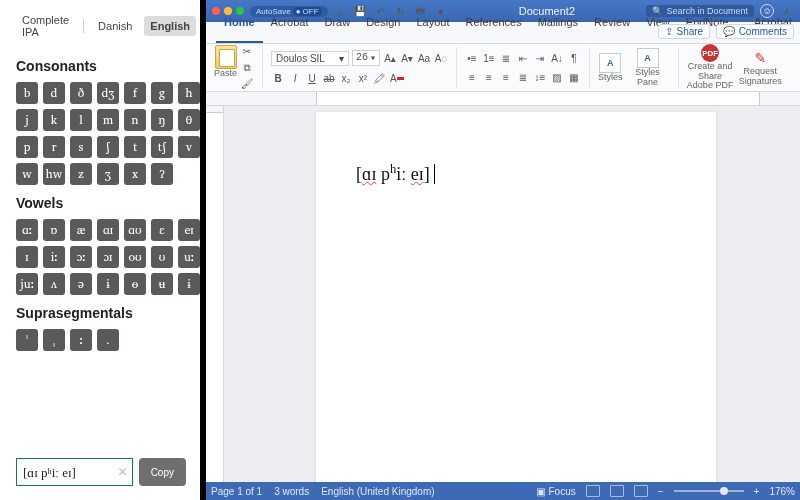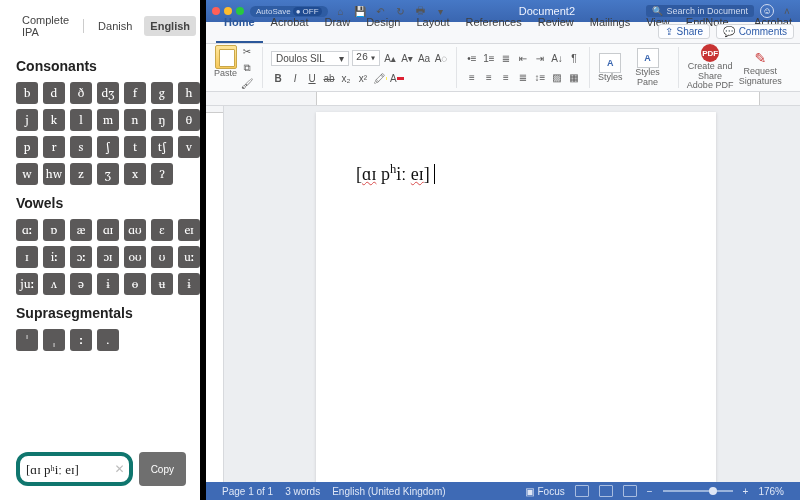--- a/index.html
+++ b/index.html
@@ -8,21 +8,21 @@
   
   .ipa { width: 200px; height: 500px; padding: 10px 14px 10px 16px; position: relative; background: #fff; }
   .ipa-top { display: flex; gap: 6px; margin-bottom: 16px; font-size: 11px; color: #444; align-items: center; }
   .ipa-top .tab { padding: 4px 6px; border-radius: 3px; cursor: pointer; }
   .ipa-top .tab.active { background: #dcdcdc; font-weight: 600; }
   .ipa-top .sep { border-left: 1px solid #ccc; height: 14px; margin: 0 2px; }
   h3 { font-size: 14px; font-weight: 700; margin: 10px 0 8px; color: #222; }
   .grid { display: grid; grid-template-columns: repeat(7, 22px); gap: 5px; }
   .key { width: 22px; height: 22px; background: #5b5959; color: #fff; font-size: 12px; line-height: 22px; text-align: center; border-radius: 3px; font-family: "Doulos SIL","Charis SIL","Times New Roman",serif; cursor: pointer; }
   .ipa-bottom { position: absolute; left: 16px; right: 14px; bottom: 14px; display: flex; gap: 6px; }
-  .ipa-input-wrap { flex: 1; border: 4px solid #0f766e; border-radius: 12px; padding: 4px 22px 4px 6px; position: relative; background: #fff; }
+  .ipa-input-wrap { flex: 1; border: 1px solid #0f766e; border-radius: 0; padding: 4px 22px 4px 6px; position: relative; background: #fff; }
   .ipa-input { border: none; outline: none; width: 100%; font-size: 13px; font-family: "Doulos SIL","Times New Roman",serif; color: #222; }
   .clear-x { position: absolute; right: 4px; top: 50%; transform: translateY(-50%); color: #bcbcbc; font-size: 12px; cursor: pointer; }
   .copy-btn { background: #6f6f6f; color: #fff; border: none; border-radius: 4px; padding: 0 12px; font-size: 10px; cursor: pointer; }
   .divider { width: 6px; background: #000; }
   
   .word { flex: 1; display: flex; flex-direction: column; background: #22c55e; }
   .titlebar { height: 22px; background: linear-gradient(#4678c6,#3a66b0); display: flex; align-items: center; color: #fff; font-size: 10px; padding: 0 6px; gap: 6px; }
   .tb-left { display: flex; gap: 4px; align-items: center; }
   .dot { width: 8px; height: 8px; border-radius: 4px; }
   .dot.r{background:#ff5f57}.dot.y{background:#febc2e}.dot.g{background:#28c840}
@@ -61,21 +61,21 @@
   .ruler-v { width:18px; background:#f4f5f7; border-right:1px solid #d7d9dd; position:relative;}
   .ruler-v .paper { position:absolute; left:0; right:0; top:6px; bottom:0; background:#fff; border-top:1px solid #ccc;}
   .canvas { flex:1; position:relative; }
   .page { position:absolute; left:92px; top:6px; width:400px; bottom:0; background:#fff; box-shadow:0 1px 3px rgba(0,0,0,0.15); padding:50px 40px; }
   .ipa-text { font-family:"Doulos SIL","Times New Roman",serif; font-size:18px; color:#111; }
   .ipa-text sup{font-size:0.7em}
   .cursor { border-right:1px solid #000; animation:blink 1s step-end infinite; }
   .underline-err { text-decoration: underline wavy #d84b4b; text-decoration-thickness:1px; }
   @keyframes blink { 50%{border-color:transparent} }
   
-  .status { height:18px; background:#3e6ab5; color:#dfe7f6; font-size:10px; display:flex; align-items:center; padding:0 16px; gap:12px; }
+  .status { height:18px; background:#3e6ab5; color:#dfe7f6; font-size:10px; display:flex; align-items:center; padding:0 5px; gap:12px; }
   .status .right { margin-left:auto; display:flex; gap:10px; align-items:center;}
   .viewbtn { width:14px; height:12px; border:1px solid #a8bde0; border-radius:1px; }
   .zoom-track { width:70px; height:2px; background:#9ab3db; position:relative;}
   .zoom-thumb { position:absolute; left:46px; top:-3px; width:8px; height:8px; background:#dfe7f6; border-radius:4px;}
 </style>
 </head>
 <body>
 
 <div class="app">
 
@@ -192,22 +192,22 @@
     </div>
 
     <div class="ribbon-tabs">
       <div id="rtabs" style="display: flex;">
           <span class="rtab active">Home</span>
           <span class="rtab">Acrobat</span>
           <span class="rtab">Draw</span>
           <span class="rtab">Design</span>
           <span class="rtab">Layout</span>
           <span class="rtab">References</span>
+          <span class="rtab">Mailings</span>
           <span class="rtab">Review</span>
-          <span class="rtab">Mailings</span>
           <span class="rtab">View</span>
           <span class="rtab">EndNote X8</span>
           <span class="rtab">Acrobat</span>
         </div>
       <div class="ribbon-right">
         <span class="rbtn">
             <span>⇪</span>
             <span>Share</span>
           </span>
         <span class="rbtn">

